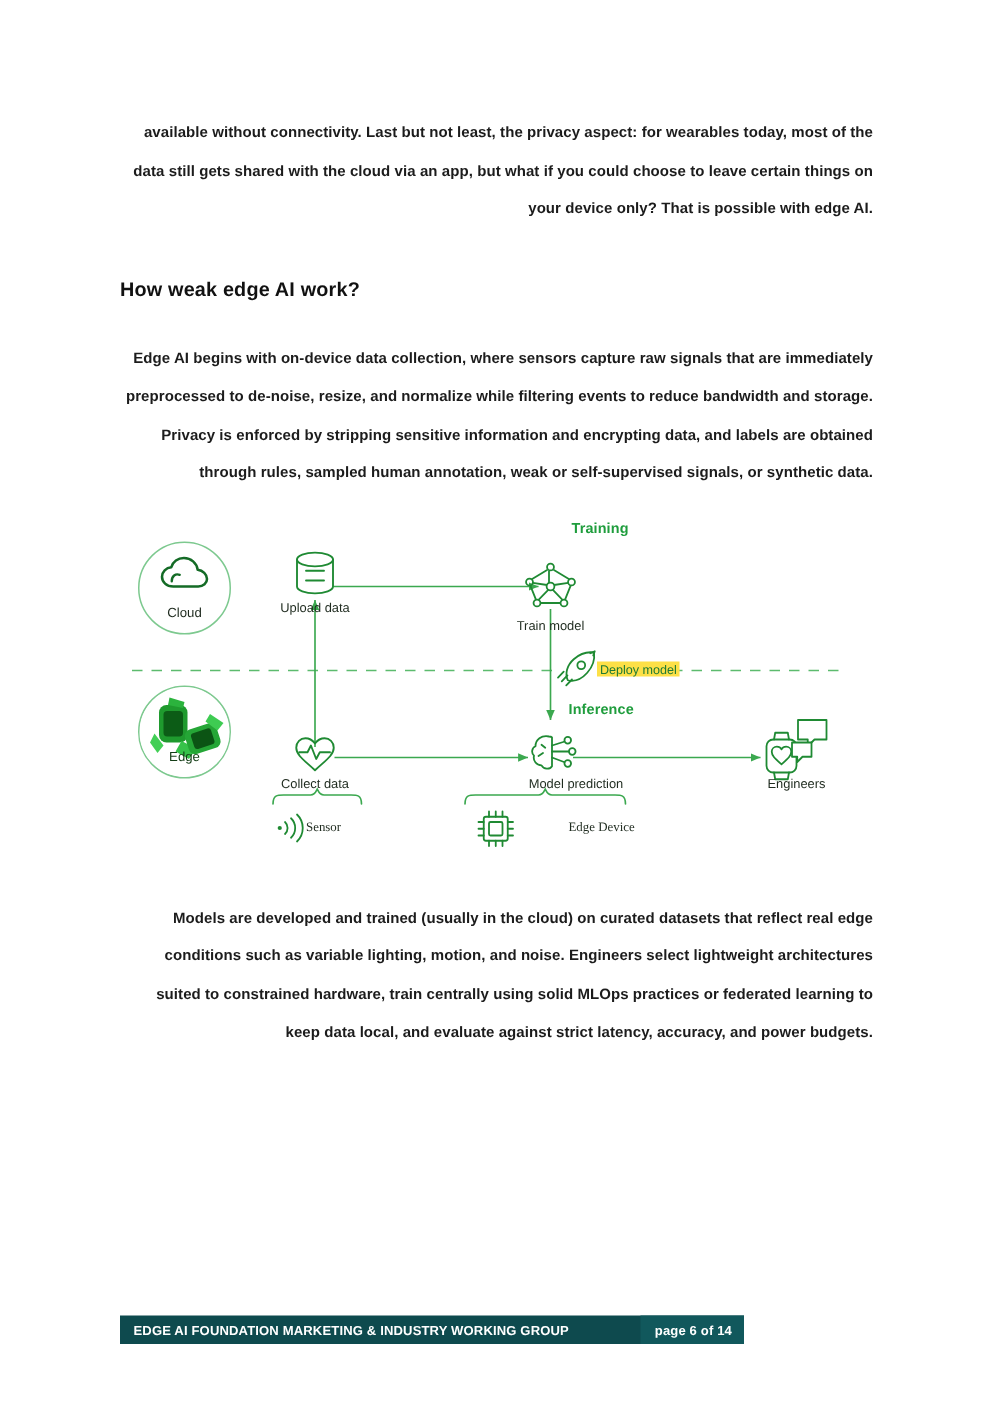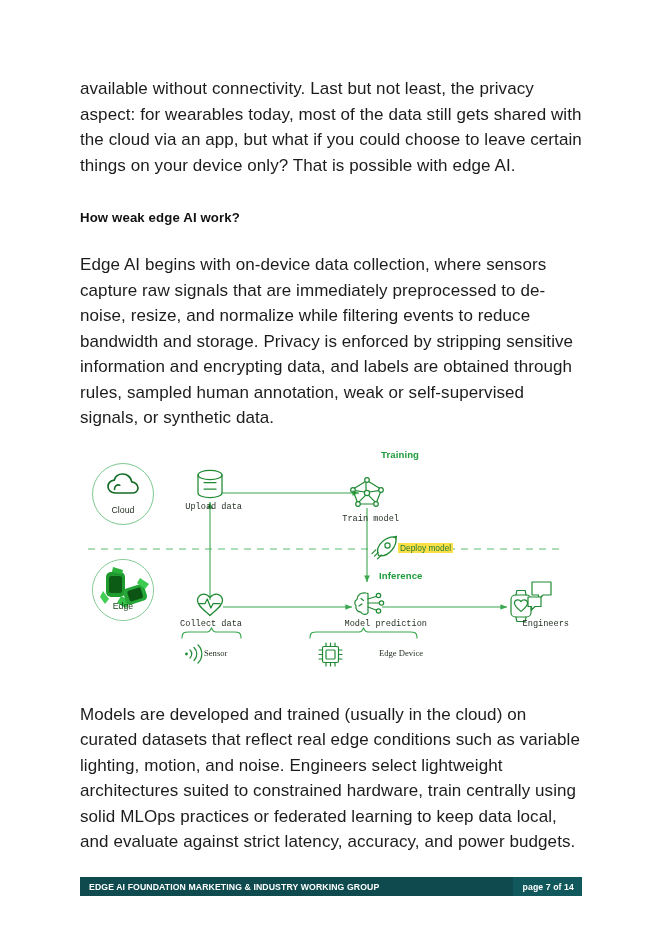--- a/index.html
+++ b/index.html
@@ -26,25 +26,26 @@
   }
 
   .content {
     position: absolute;
     left: 80px;
     top: 76px;
     width: 502px;
   }
 
   p.body-text {
-    font-size: 17px;
+    font-size: 10px;
     line-height: 25.5px;
     color: #1c1c1c;
     letter-spacing: 0.005em;
-    text-align: left;
+    text-align: right;
+    font-weight: bold;
   }
 
   h2.section-heading {
     font-size: 13.2px;
     font-weight: bold;
     line-height: 25px;
     color: #111111;
     letter-spacing: 0.01em;
   }
 
@@ -56,25 +57,25 @@
     position: relative;
     width: 502px;
     height: 228px;
     margin-top: 21px;
     margin-left: 2px;
   }
   .diagram svg { display: block; }
 
   .dg-label {
     position: absolute;
-    font-family: Liberation Mono, monospace;
+    font-family: Liberation Sans, sans-serif;
     font-size: 8.6px;
     color: #1f2b1f;
     white-space: nowrap;
-    text-align: right;
+    text-align: center;
   }
   .dg-phase {
     position: absolute;
     font-family: "Liberation Sans", sans-serif;
     font-size: 9.6px;
     font-weight: bold;
     color: #1f9d3d;
     white-space: nowrap;
     letter-spacing: 0.01em;
     margin-left: 41px;
@@ -120,21 +121,21 @@
     left: 0; right: 0; top: 8px;
     display: flex;
     justify-content: center;
   }
 
   
   .footer-bar {
     position: absolute;
     left: 80px;
     top: 877px;
-    width: 502px;
+    width: 416px;
     height: 19px;
     background: #0e4a4e;
     display: flex;
     align-items: center;
   }
   .footer-title {
     font-size: 8.7px;
     font-weight: bold;
     color: #ffffff;
     letter-spacing: 0.012em;
@@ -328,17 +329,17 @@
     </div>
 
     <div style="height:22px;"></div>
 
     <p class="body-text">Models are developed and trained (usually in the cloud) on curated datasets that reflect real edge conditions such as variable lighting, motion, and noise. Engineers select lightweight architectures suited to constrained hardware, train centrally using solid MLOps practices or federated learning to keep data local, and evaluate against strict latency, accuracy, and power budgets.</p>
   </div>
 
   <div class="footer-bar">
     <span class="footer-title">EDGE AI FOUNDATION MARKETING &amp; INDUSTRY WORKING GROUP</span>
     <div class="footer-page">
-      <span>page 7 of 14</span>
+      <span>page 6 of 14</span>
     </div>
   </div>
 
 </div>
 
 </body></html>

